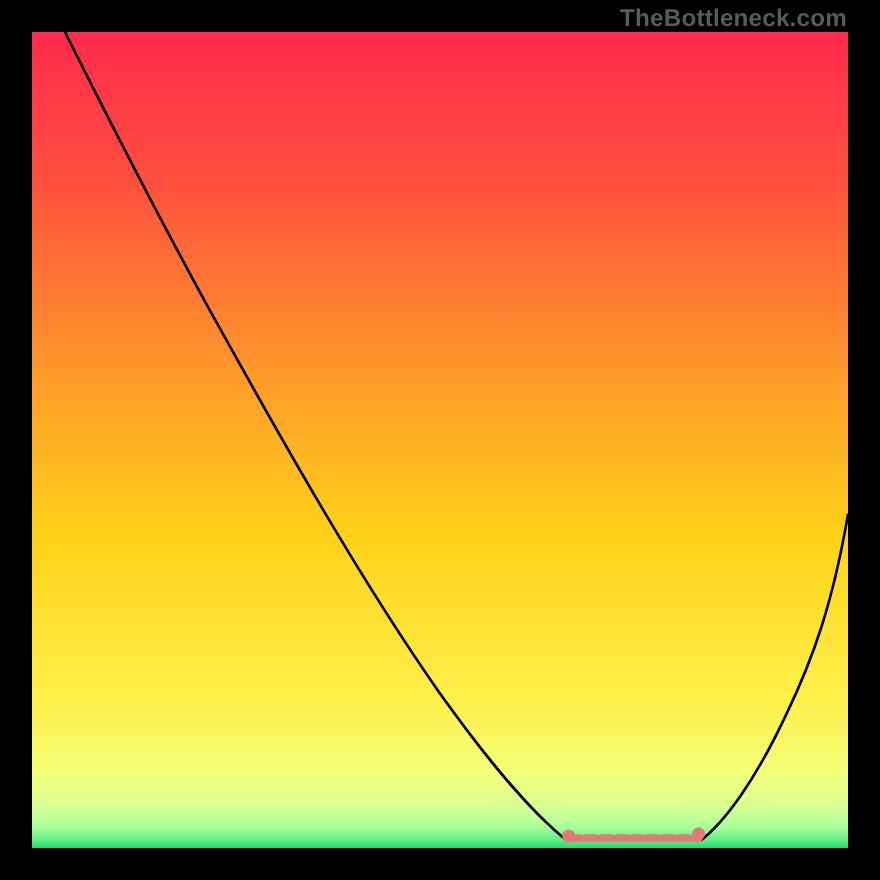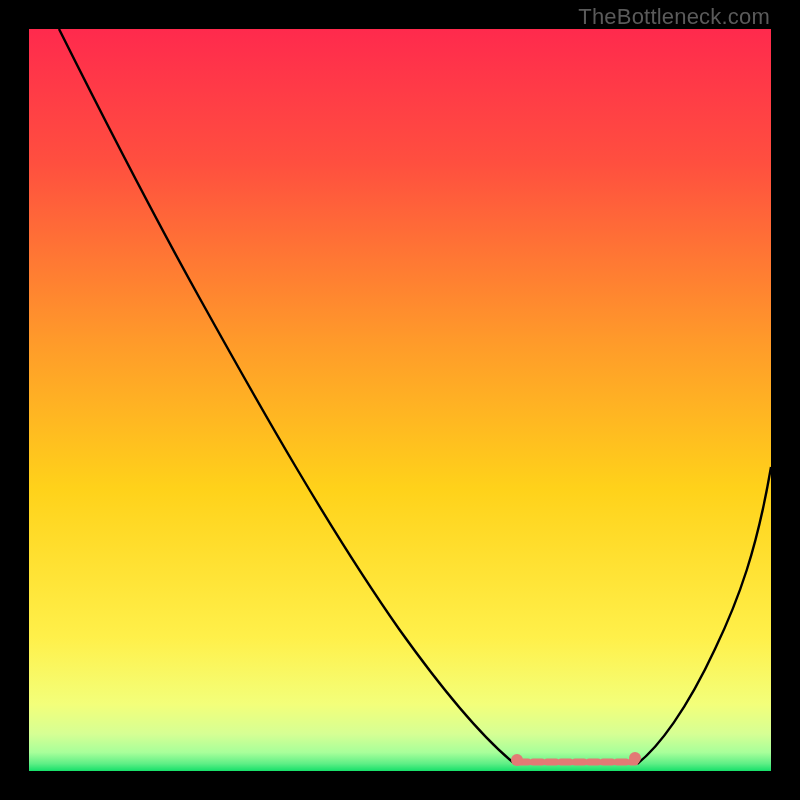--- a/index.html
+++ b/index.html
@@ -25,21 +25,21 @@
     top: 0;
     width: 742px;
     height: 742px;
   }
   .watermark {
     position: absolute;
     top: 4px;
     right: 30px;
     color: #5a5a5a;
     font-size: 22px;
-    font-weight: 400;
+    font-weight: 700;
     letter-spacing: 0.2px;
     user-select: none;
   }
 </style>
 </head>
 <body>
 
 <div class="watermark">TheBottleneck.com</div>
 
 <div class="frame">

